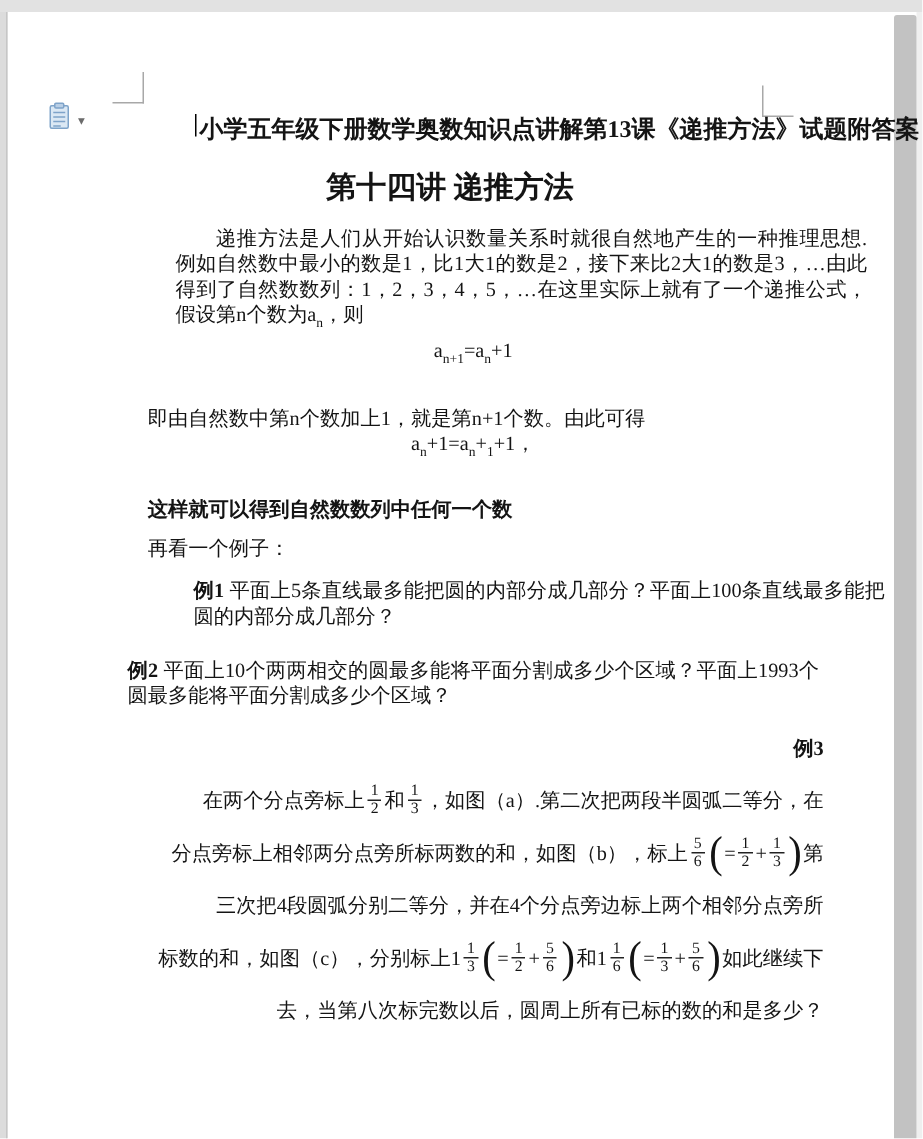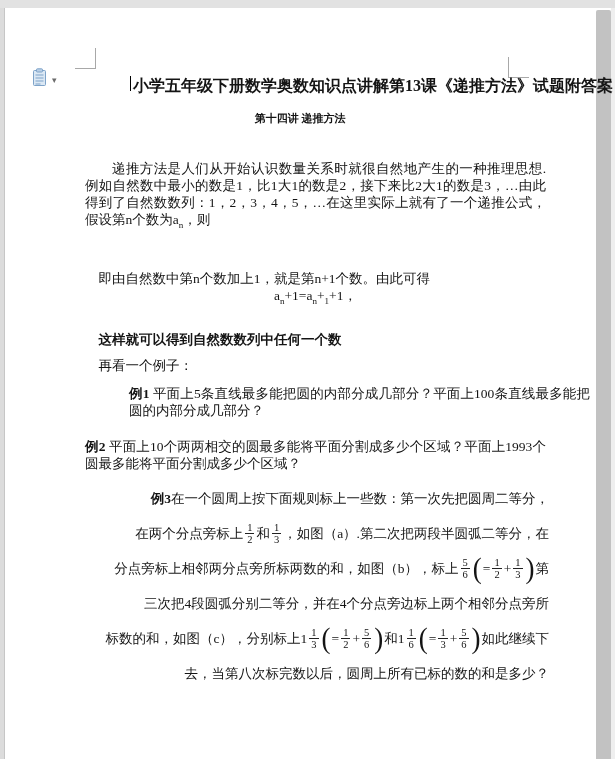--- a/index.html
+++ b/index.html
@@ -18,27 +18,27 @@
 
   
   .caret{position:absolute;left:130px;top:76px;width:1px;height:15px;background:#000;}
   .mark-tl{position:absolute;left:75px;top:48px;width:20px;height:20px;
            border-right:1px solid #a8a8a8;border-bottom:1px solid #a8a8a8;}
   .mark-tr{position:absolute;left:508px;top:57px;width:20px;height:20px;
            border-left:1px solid #a8a8a8;border-bottom:1px solid #a8a8a8;}
 
   
   .doctitle{position:absolute;left:133px;top:76px;font-size:16px;font-weight:bold;white-space:nowrap;letter-spacing:0;}
-  .heading{position:absolute;left:85px;top:111px;width:430px;text-align:center;font-size:11px;font-weight:bold;}
+  .heading{position:absolute;left:85px;top:111px;width:430px;text-align:center;font-size:20px;font-weight:bold;}
   .para{position:absolute;left:85px;width:461px;font-size:13.5px;line-height:17px;text-align:justify;}
   .indent2{text-indent:2em;}
   .indent1{text-indent:1em;}
   .formula{position:absolute;left:85px;width:461px;text-align:center;font-size:13.5px;}
   sub{font-size:9px;line-height:0;}
-  .p-intro{top:146px;}
+  .p-intro{top:136px;margin-left:32px;}
   .f1{top:226px;}
   .p-after-f1{top:257px;margin-top:13px;}
   .f2{top:287px;}
   .p-conclusion{top:317px;font-weight:bold;}
   .p-next{top:343px;}
   .p-ex1{top:371px;margin-left:44px;}
   .p-ex2{top:424px;}
 
   
   .ex3{position:absolute;left:97px;top:481px;width:452px;font-size:13.5px;}
@@ -75,37 +75,37 @@
 
   <div class="caret"></div>
   <div class="mark-tl"></div>
   <div class="mark-tr"></div>
 
   <div class="doctitle">小学五年级下册数学奥数知识点讲解第13课《递推方法》试题附答案</div>
   <div class="heading">第十四讲 递推方法</div>
 
   <p class="para indent2 p-intro"><span>递推方法是人们从开始认识数量关系时就很自然地产生的一种推理思想.例如自然数中最小的数是1，比1大1的数是2，接下来比2大1的数是3，…由此得到了自然数数列：1，2，3，4，5，…在这里实际上就有了一个递推公式，假设第n个数为a</span><sub>n</sub><span>，则</span></p>
 
+  <div class="formula f1"><span>a</span><sub>n+1</sub><span>=a</span><sub>n</sub><span>+1</span></div>
 
   <p class="para indent1 p-after-f1">即由自然数中第n个数加上1，就是第n+1个数。由此可得</p>
 
   <div class="formula f2"><span>a</span><sub>n</sub><span>+1=a</span><sub>n</sub><span>+</span><sub>1</sub><span>+1，</span></div>
 
   <p class="para indent1 p-conclusion">这样就可以得到自然数数列中任何一个数</p>
 
   <p class="para indent1 p-next">再看一个例子：</p>
 
   <p class="para p-ex1"><b>例1</b><span> 平面上5条直线最多能把圆的内部分成几部分？平面上100条直线最多能把圆的内部分成几部分？</span></p>
 
   <p class="para p-ex2"><b>例2</b><span> 平面上10个两两相交的圆最多能将平面分割成多少个区域？平面上1993个圆最多能将平面分割成多少个区域？</span></p>
 
   <div class="ex3">
       <div class="exline">
         <b>例3</b>
-        <span> 在一个圆周上按下面规则标上一些数：第一次先把圆周二等分，</span>
       </div>
       <div class="exline">
         <span>在两个分点旁标上</span>
         <span class="frac">
           <span class="fn">1</span>
           <span class="fd">2</span>
         </span>
         <span>和</span>
         <span class="frac">
           <span class="fn">1</span>

